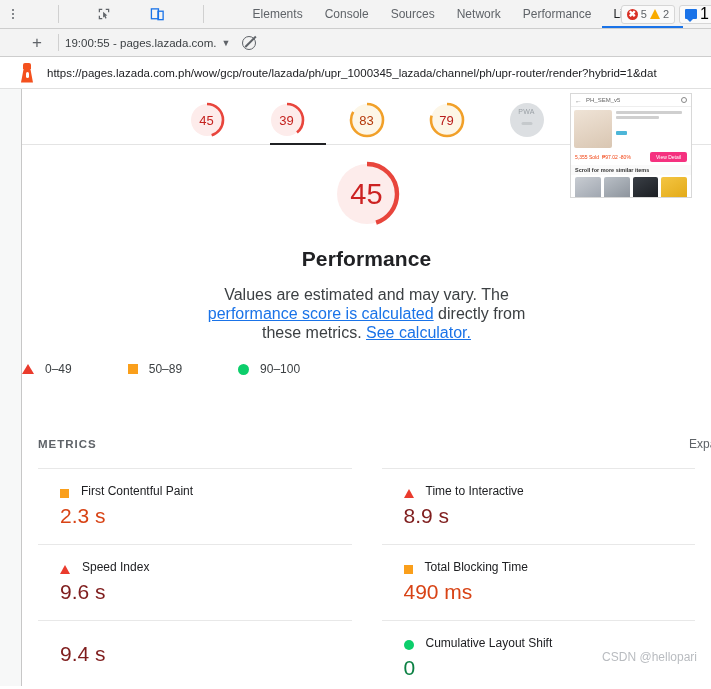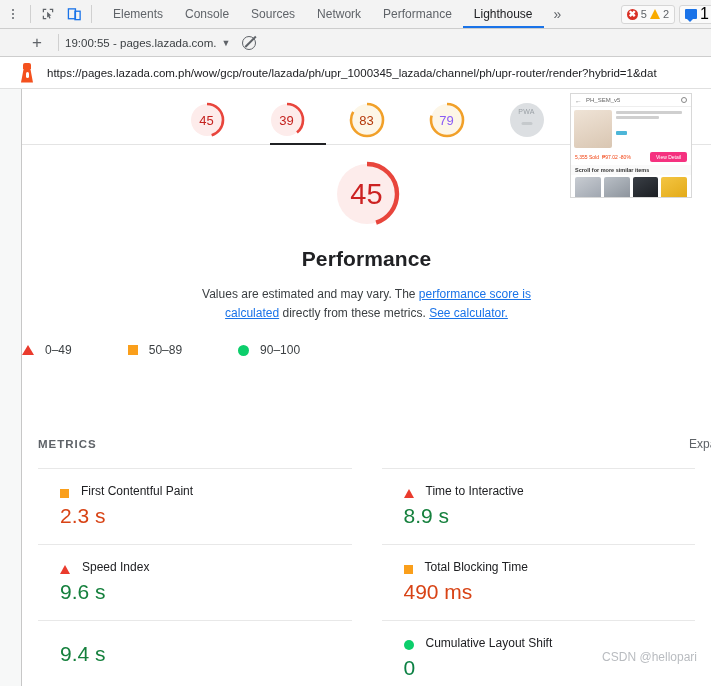--- a/index.html
+++ b/index.html
@@ -12,20 +12,21 @@
   body { position: relative; }
 
   
   .devtools-toolbar {
     height: 29px;
     background: #f3f3f3;
     border-bottom: 1px solid #cdcdcd;
     display: flex;
     align-items: center;
     position: relative;
+    justify-content: space-between;
   }
   .kebab {
     width: 26px; height: 28px;
     display: flex; flex-direction: column;
     align-items: center; justify-content: center;
     gap: 2px;
     flex: 0 0 auto;
   }
   .kebab i { width: 2px; height: 2px; background: #5f6368; border-radius: 50%; display:block; }
   .tb-sep { width: 1px; height: 18px; background: #d0d0d0; margin: 0 4px; flex: 0 0 auto;}
@@ -150,21 +151,21 @@
   .big-val {
     position:absolute; inset:0; display:flex; align-items:center; justify-content:center;
     font-size: 29px; color:#cc2222;
   }
   .cat-title {
     text-align:center; font-size: 21px; font-weight: bold; color: #202124;
     margin-top: 14px; letter-spacing: .1px;
   }
   .desc {
     margin: 14px auto 0; width: 340px; text-align: center;
-    font-size: 12px; color: #3c4043; line-height: 19px;
+    font-size: 16px; color: #3c4043; line-height: 19px;
   }
   .desc a { color: #1a73e8; text-decoration: underline; }
   .legend {
     display: flex; justify-content: flex-start; gap: 56px;
     margin-top: 20px;
     font-size: 12px; color: #3c4043;
   }
   .legend-item { display:flex; align-items:center; gap: 11px; }
   .tri-red { width:0;height:0;border-left:6px solid transparent;border-right:6px solid transparent;border-bottom:10px solid #ea3b2d;}
   .sq-orange { width:10px;height:10px;background:#fa9f1b;}
@@ -211,21 +212,21 @@
     column-gap: 30px;
   }
   .metric {
     border-top: 1px solid #e8e8e8;
     padding: 15px 0 16px 22px;
     position: relative;
   }
   .metric-head { display:flex; align-items:flex-end; gap: 12px;}
   .metric-name { font-size: 12px; color: #202124; }
   .metric-val { font-size: 21px; margin-top: 6px; }
-  .v-red { color: #15803d; }
+  .v-red { color: #7f1d1d; }
   .v-orange { color: #d84315; }
   .v-green { color: #0b8043; }
   .ico-tri { width:0;height:0;border-left:5.5px solid transparent;border-right:5.5px solid transparent;border-bottom:9.5px solid #ea3b2d; flex:0 0 auto;}
   .ico-sq { width:9px;height:9px;background:#fa9f1b; flex:0 0 auto;}
   .ico-ci { width:10px;height:10px;border-radius:50%;background:#0cce6b; flex:0 0 auto;}
   .watermark {
     position:absolute; right: 14px; bottom: 22px;
     font-size: 12px; color: #b9bcc0;
   }
 </style>
@@ -318,21 +319,21 @@
           <circle cx="21" cy="21" r="16" fill="#fdf6e7"></circle>
           <circle cx="21" cy="21" r="16" fill="none" stroke="#f1a029" stroke-width="2.6" stroke-dasharray="83.4 100.5" transform="rotate(-90 21 21)"></circle>
         </svg>
         <div class="gauge-val" style="color:#b4380a">83</div>
       </div>
       <div class="gauge-wrap">
         <svg class="gauge-svg" width="42" height="42" viewBox="0 0 42 42">
           <circle cx="21" cy="21" r="16" fill="#fdf6e7"></circle>
           <circle cx="21" cy="21" r="16" fill="none" stroke="#f1a029" stroke-width="2.6" stroke-dasharray="79.4 100.5" transform="rotate(-90 21 21)"></circle>
         </svg>
-        <div class="gauge-val" style="color:#8b5cf6">79</div>
+        <div class="gauge-val" style="color:#b91c1c">79</div>
       </div>
       <div class="gauge-wrap">
         <svg class="gauge-svg" width="42" height="42" viewBox="0 0 42 42">
           <circle cx="21" cy="21" r="17" fill="#dcdfe2"></circle>
         </svg>
         <div class="gauge-pwa-label">PWA</div>
         <div class="gauge-pwa-dash"></div>
       </div>
       <div class="strip-rule"></div>
       <div class="strip-active"></div>

